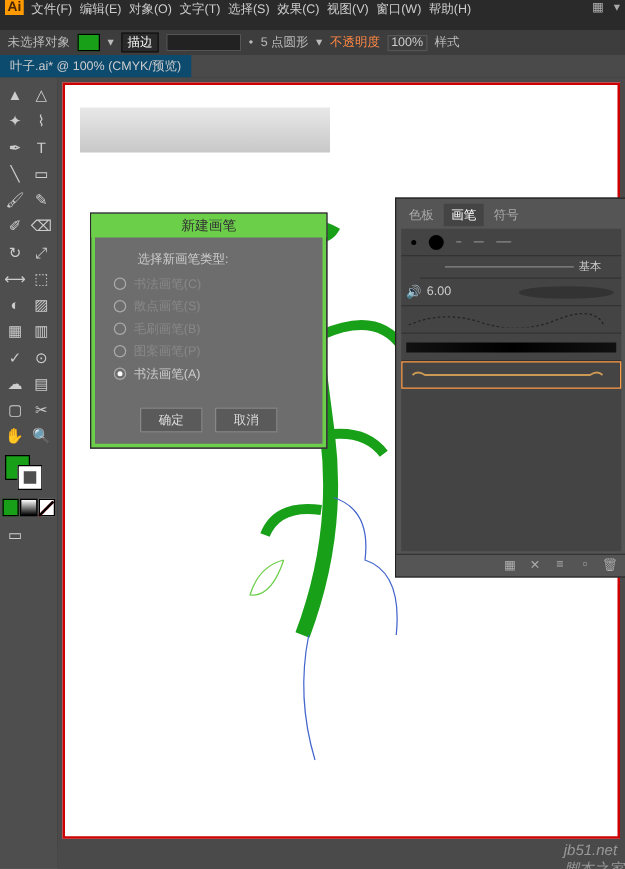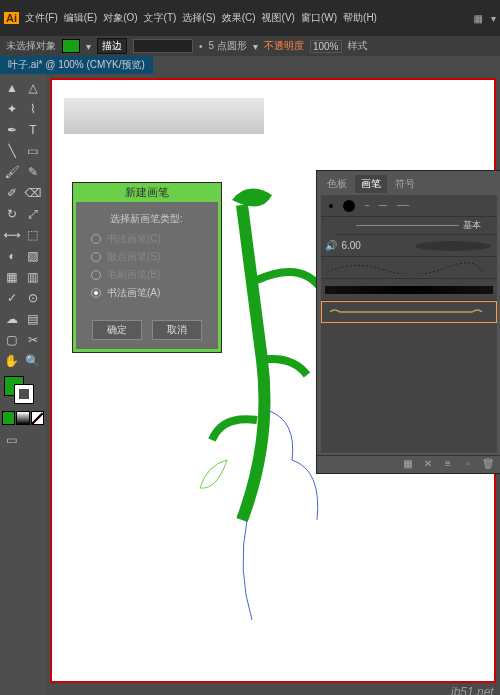--- a/index.html
+++ b/index.html
@@ -1,17 +1,17 @@
 <!DOCTYPE html>
 <html><head>
 <meta charset="utf-8">
 <style>
 * { margin: 0; padding: 0; box-sizing: border-box; font-family: "Microsoft YaHei", sans-serif; }
 body { background: #333; width: 500px; height: 695px; overflow: hidden; position: relative; }
-.titlebar { background: #2a2a2a; height: 36px; display: flex; align-items: center; padding: 0 4px; font-size: 10px; color: #ccc; }
+.titlebar { background: #2a2a2a; height: 24px; display: flex; align-items: flex-start; padding: 0 4px; font-size: 10px; color: #ccc; }
 .ai-logo { background: #ff9a00; color: #4b2500; font-weight: bold; padding: 0 2px; font-size: 11px; margin-right: 6px; }
 .menu-item { margin-right: 6px; cursor: pointer; }
 .menu-icons { margin-left: auto; display: flex; gap: 8px; }
 .menu-icons span { color: #aaa; }
 .ctrlbar { background: #3d3d3d; height: 20px; display: flex; align-items: center; padding: 0 6px; font-size: 10px; color: #bbb; gap: 6px; text-align: center; }
 .noselect { color: #bbb; }
 .swatch { width: 18px; height: 14px; background: #18a018; border: 1px solid #000; }
 .btn-desc { background: #2a2a2a; border: 1px solid #111; padding: 0 4px; color: #fff; }
 .dd { background: #222; border: 1px solid #555; padding: 0 4px; width: 60px; height: 14px; }
 .num100 { background: #3d3d3d; border: 1px solid #555; padding: 0 2px; color: #ccc; }
@@ -27,21 +27,21 @@
 .fbox.f { background: #18a018; top: 0; left: 2px; }
 .fbox.s { background: #fff; top: 8px; left: 12px; }
 .fbox.s::after { content: ''; position: absolute; inset: 4px; background: #4e4e4e; }
 .mini { display: flex; gap: 1px; margin-top: 2px; }
 .mini div { width: 14px; height: 14px; border: 1px solid #000; }
 .canvas-wrap { flex: 1; background: #4a4a4a; position: relative; }
 .canvas { position: absolute; top: 4px; left: 4px; right: 4px; bottom: 30px; background: #fff; border: 2px solid #c00; }
 .greyblock { position: absolute; top: 18px; left: 12px; width: 200px; height: 36px; background: linear-gradient(#e8e8e8, #c8c8c8); }
 .plant { position: absolute; left: 40px; top: 80px; }
 .plant svg { display: block; }
-.dlg { position: absolute; left: 20px; top: 102px; width: 150px; background: #6d6d6d; border: 1px solid #2a2a2a; box-shadow: inset 0 0 0 3px #6ccf4a; }
+.dlg { position: absolute; left: 20px; top: 102px; width: 190px; background: #6d6d6d; border: 1px solid #2a2a2a; box-shadow: inset 0 0 0 3px #6ccf4a; }
 .dlg-title { background: #6ccf4a; color: #333; font-size: 11px; text-align: center; padding: 2px; }
 .dlg-body { padding: 10px 12px 8px; font-size: 10px; color: #ccc; }
 .dlg-label { margin-bottom: 6px; margin-left: 25px; }
 .radio { display: flex; align-items: center; gap: 6px; margin: 4px 0 4px 6px; color: #ccc; }
 .radio.dim { color: #888; }
 .rcircle { width: 10px; height: 10px; border-radius: 50%; border: 1px solid #aaa; position: relative; }
 .rcircle.sel::after { content: ''; position: absolute; inset: 2px; background: #fff; border-radius: 50%; }
 .dlg-btns { display: flex; gap: 10px; justify-content: center; padding: 8px 0 12px; }
 .dbtn { background: #5a5a5a; border: 1px solid #888; color: #ddd; font-size: 10px; padding: 2px 14px; cursor: pointer; }
 .panel { position: absolute; top: 90px; right: -8px; width: 186px; background: #555; border: 1px solid #222; font-size: 10px; color: #ccc; }
@@ -202,20 +202,24 @@
               <span>书法画笔(C)</span>
             </div>
           <div class="radio dim">
               <span class="rcircle"></span>
               <span>散点画笔(S)</span>
             </div>
           <div class="radio dim">
               <span class="rcircle"></span>
               <span>毛刷画笔(B)</span>
             </div>
+          <div class="radio dim">
+              <span class="rcircle"></span>
+              <span>图案画笔(P)</span>
+            </div>
           <div class="radio">
               <span class="rcircle sel"></span>
               <span>书法画笔(A)</span>
             </div>
         </div>
         <div class="dlg-btns">
           <div class="dbtn">确定</div>
           <div class="dbtn">取消</div>
         </div>
       </div>

